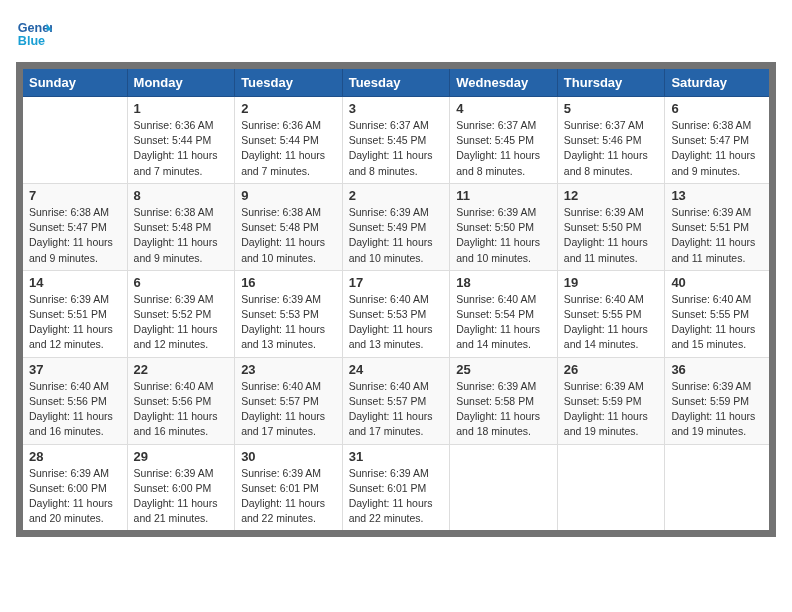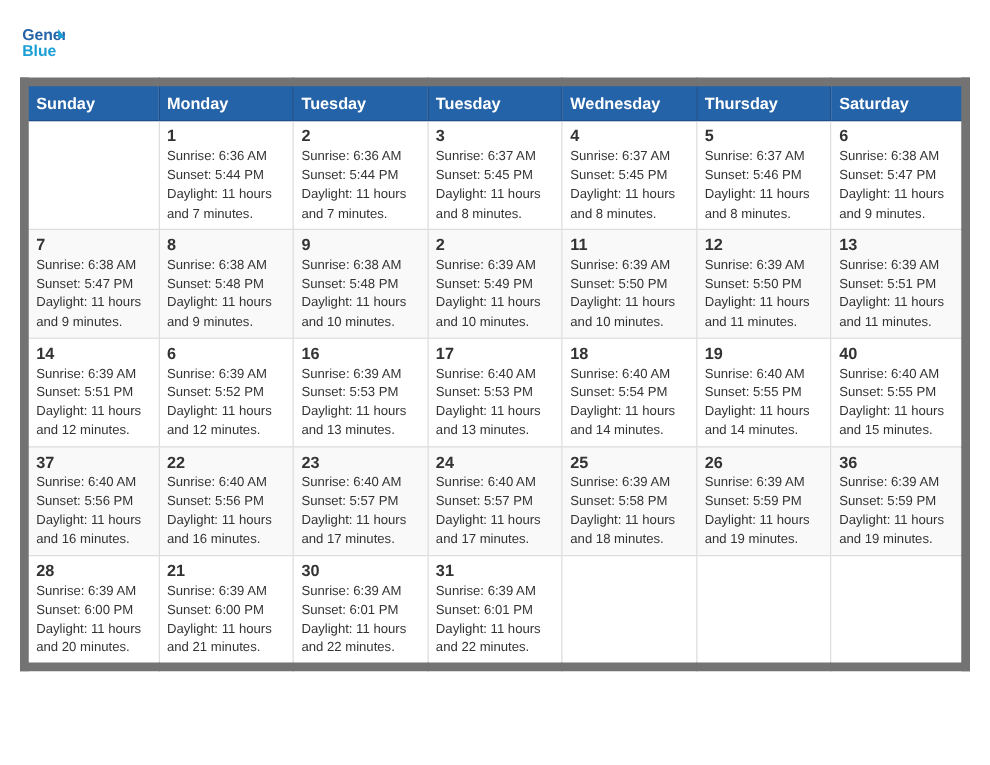--- a/index.html
+++ b/index.html
@@ -225,21 +225,21 @@
           <span class="day-num">36</span>
           <div class="day-info">Sunrise: 6:39 AM<br>Sunset: 5:59 PM<br>Daylight: 11 hours and 19 minutes.</div>
         </td>
       </tr>
       <tr>
         <td>
           <span class="day-num">28</span>
           <div class="day-info">Sunrise: 6:39 AM<br>Sunset: 6:00 PM<br>Daylight: 11 hours and 20 minutes.</div>
         </td>
         <td>
-          <span class="day-num">21</span>
+          <span class="day-num">29</span>
           <div class="day-info">Sunrise: 6:39 AM<br>Sunset: 6:00 PM<br>Daylight: 11 hours and 21 minutes.</div>
         </td>
         <td>
           <span class="day-num">30</span>
           <div class="day-info">Sunrise: 6:39 AM<br>Sunset: 6:01 PM<br>Daylight: 11 hours and 22 minutes.</div>
         </td>
         <td>
           <span class="day-num">31</span>
           <div class="day-info">Sunrise: 6:39 AM<br>Sunset: 6:01 PM<br>Daylight: 11 hours and 22 minutes.</div>
         </td>

